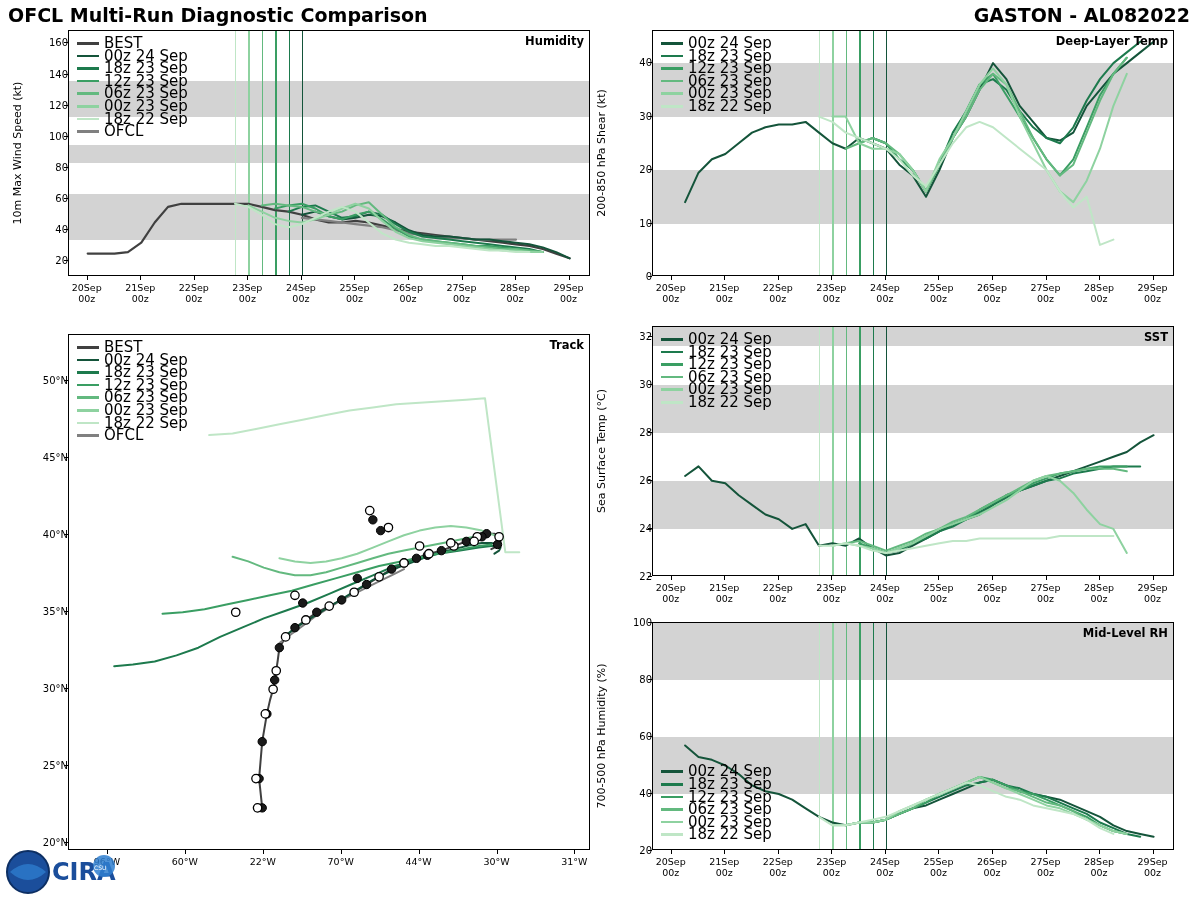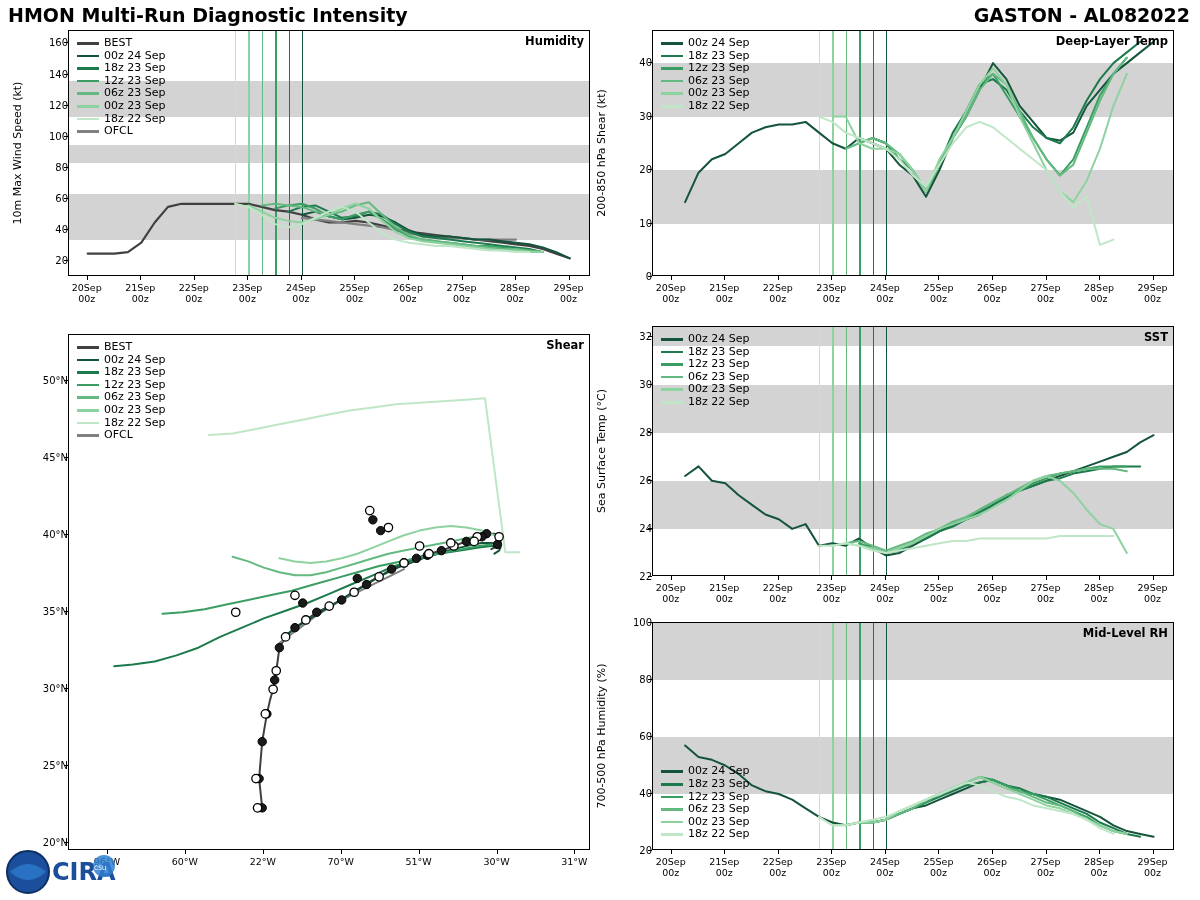--- a/index.html
+++ b/index.html
@@ -20,21 +20,21 @@
     position:absolute;left:0;top:0;right:0;bottom:0;
     border:1px solid #000;background:#fff;overflow:hidden;
   }
   .band{position:absolute;left:0;right:0;background:#d3d3d3;}
   .vline{position:absolute;top:0;bottom:0;width:1.5px;}
   .corner-label{
     position:absolute;right:5px;top:3px;font-size:11.5px;font-weight:bold;
     z-index:6;
   }
   .legend{
-    position:absolute;z-index:7;font-size:11px;line-height:12.6px;
+    position:absolute;z-index:7;font-size:15px;line-height:12.6px;
   }
   .legend .row{display:flex;align-items:center;height:12.6px;}
   .legend .swatch{width:22px;height:2.6px;margin-right:5px;flex:0 0 22px;}
   .legend .lbl{white-space:nowrap;}
   .ylabel{
     position:absolute;transform-origin:0 0;font-size:11px;
     white-space:nowrap;
   }
   .ytick{
     position:absolute;right:0;font-size:10px;text-align:right;
@@ -45,21 +45,21 @@
     position:absolute;font-size:9.5px;text-align:center;white-space:pre;
     line-height:11px;
   }
   .xtickmark{position:absolute;width:1px;background:#000;height:4px;}
   svg{position:absolute;left:0;top:0;overflow:visible;}
   .logo{position:absolute;left:6px;bottom:6px;width:120px;height:44px;}
 </style>
 </head>
 <body>
 
-<div class="title-left">HMON Multi-Run Diagnostic Intensity</div>
+<div class="title-left">OFCL Multi-Run Diagnostic Comparison</div>
 <div class="title-right">GASTON - AL082022</div>
 
 <div class="panel" id="panel-intensity" style="left:68px;top:30px;width:522px;height:246px;">
     <div class="plot">
       <div class="band" style="top: 163.481px; height: 45.1519px; background: rgb(211, 211, 211);"></div>
       <div class="band" style="top: 113.658px; height: 18.6835px; background: rgb(211, 211, 211);"></div>
       <div class="band" style="top: 49.8228px; height: 35.8101px; background: rgb(211, 211, 211);"></div>
       <div class="vline" style="left: 165.969px; background: rgb(191, 230, 198);"></div>
       <div class="vline" style="left: 179.354px; background: rgb(142, 210, 160);"></div>
       <div class="vline" style="left: 192.738px; background: rgb(99, 185, 127);"></div>
@@ -210,21 +210,21 @@
         <circle cx="408.2507462686567" cy="201.77910447761195" r="4.2" fill="#ffffff" stroke="#000" stroke-width="1.3"></circle>
         <circle cx="430.0656716417911" cy="201.77910447761195" r="4.2" fill="#ffffff" stroke="#000" stroke-width="1.3"></circle>
         <circle cx="300.7343283582089" cy="175.59402985074627" r="4.2" fill="#ffffff" stroke="#000" stroke-width="1.3"></circle>
         <circle cx="319.4328358208955" cy="192.5373134328358" r="4.2" fill="#ffffff" stroke="#000" stroke-width="1.3"></circle>
         <circle cx="350.5970149253732" cy="211.02089552238812" r="4.2" fill="#ffffff" stroke="#000" stroke-width="1.3"></circle>
         <circle cx="381.76119402985074" cy="207.94029850746273" r="4.2" fill="#ffffff" stroke="#000" stroke-width="1.3"></circle>
         <circle cx="405.13432835820896" cy="206.39999999999998" r="4.2" fill="#ffffff" stroke="#000" stroke-width="1.3"></circle>
         <circle cx="225.94029850746267" cy="260.310447761194" r="4.2" fill="#ffffff" stroke="#000" stroke-width="1.3"></circle>
         <circle cx="166.72835820895526" cy="277.25373134328356" r="4.2" fill="#ffffff" stroke="#000" stroke-width="1.3"></circle>
       </svg>
-      <div class="corner-label">Shear</div>
+      <div class="corner-label">Track</div>
       <div class="legend" style="left: 8px; top: 6px;">
         <div class="row">
           <span class="swatch" style="background: rgb(64, 64, 64);"></span>
           <span class="lbl">BEST</span>
         </div>
         <div class="row">
           <span class="swatch" style="background: rgb(20, 84, 58);"></span>
           <span class="lbl">00z 24 Sep</span>
         </div>
         <div class="row">
@@ -269,21 +269,21 @@
     <div class="ytickmark" style="top: 46.209px; left: -4px;"></div>
     <div class="xtickmark" style="left: 38.9552px; top: 516px;"></div>
     <div class="xtick" style="left: 8.95522px; width: 60px; top: 522px;">96°W</div>
     <div class="xtickmark" style="left: 116.866px; top: 516px;"></div>
     <div class="xtick" style="left: 86.8657px; width: 60px; top: 522px;">60°W</div>
     <div class="xtickmark" style="left: 194.776px; top: 516px;"></div>
     <div class="xtick" style="left: 164.776px; width: 60px; top: 522px;">22°W</div>
     <div class="xtickmark" style="left: 272.687px; top: 516px;"></div>
     <div class="xtick" style="left: 242.687px; width: 60px; top: 522px;">70°W</div>
     <div class="xtickmark" style="left: 350.597px; top: 516px;"></div>
-    <div class="xtick" style="left: 320.597px; width: 60px; top: 522px;">51°W</div>
+    <div class="xtick" style="left: 320.597px; width: 60px; top: 522px;">44°W</div>
     <div class="xtickmark" style="left: 428.507px; top: 516px;"></div>
     <div class="xtick" style="left: 398.507px; width: 60px; top: 522px;">30°W</div>
     <div class="xtickmark" style="left: 506.418px; top: 516px;"></div>
     <div class="xtick" style="left: 476.418px; width: 60px; top: 522px;">31°W</div>
   </div>
 <div class="panel" id="panel-shear" style="left:652px;top:30px;width:522px;height:246px;">
     <div class="plot">
       <div class="band" style="top: 139.043px; height: 53.4783px; background: rgb(211, 211, 211);"></div>
       <div class="band" style="top: 32.087px; height: 53.4783px; background: rgb(211, 211, 211);"></div>
       <div class="vline" style="left: 165.969px; background: rgb(191, 230, 198);"></div>

